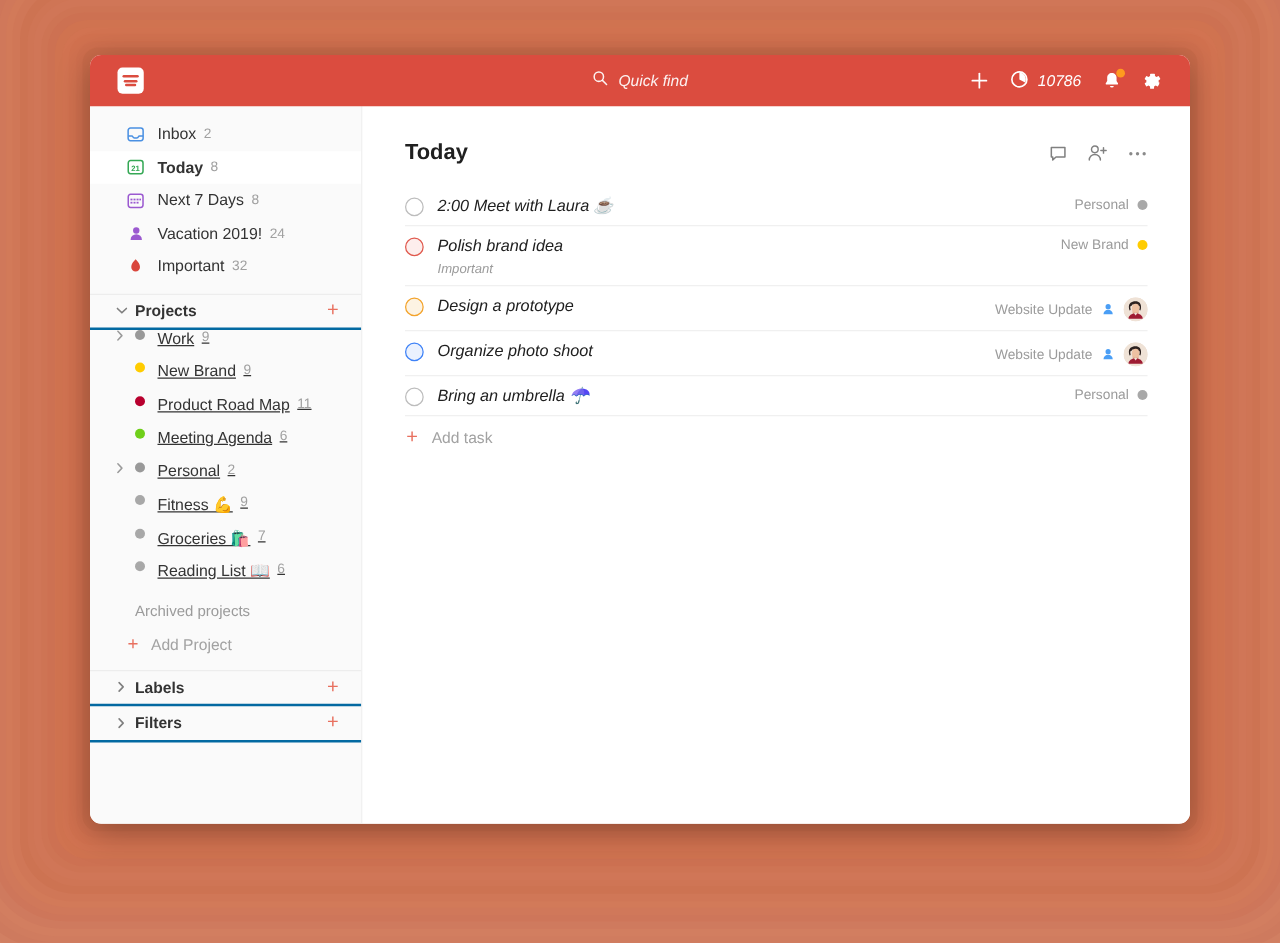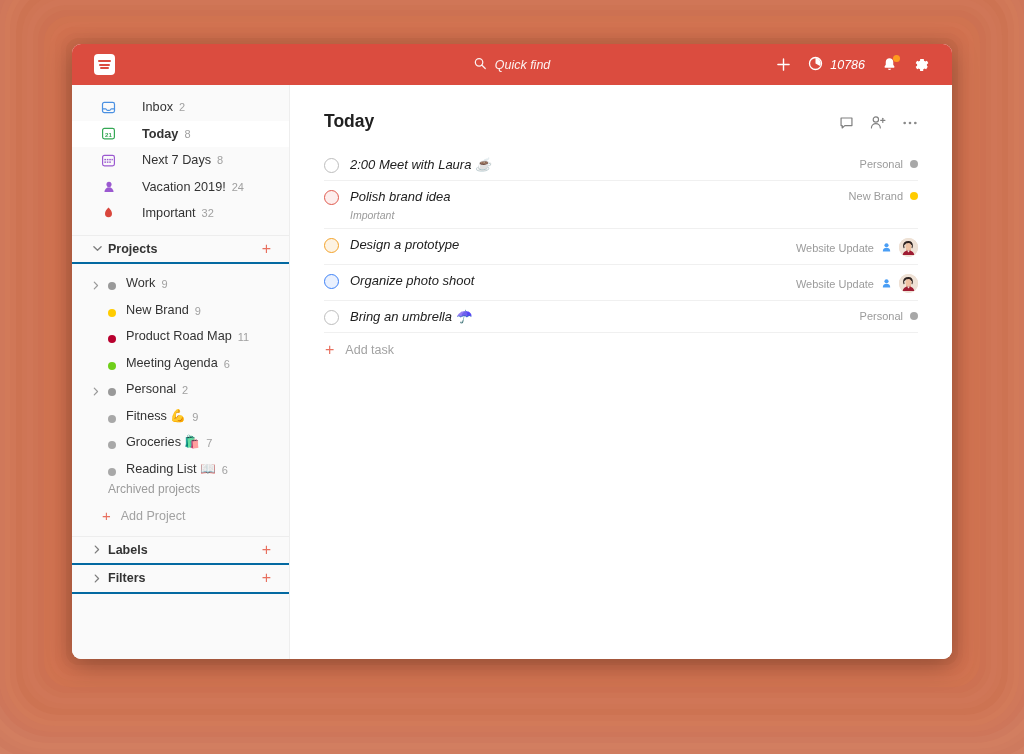--- a/index.html
+++ b/index.html
@@ -115,21 +115,21 @@
     cursor: pointer;
     position: relative;
   }
   .nav-row.active { background: #ffffff; font-weight: bold; }
   .nav-icon {
     width: 17px; height: 17px;
     margin-right: 9px;
     display: flex; align-items: center; justify-content: center;
     flex: 0 0 auto;
   }
-  .nav-label { white-space: nowrap; margin-left: 16px; }
+  .nav-label { white-space: nowrap; }
   .nav-count {
     margin-left: 6px;
     color: #a0a0a0;
     font-size: 11px;
     font-weight: normal;
   }
 
   
   .section-head {
     display: flex;
@@ -149,25 +149,26 @@
     font-weight: bold; color: #333; font-size: 12.5px;
     margin-left: 4px;
   }
   .sec-plus {
     margin-left: auto; color: #e8705f; font-size: 16px; line-height: 1;
     cursor: pointer;
   }
 
   .proj-row {
     display: flex;
-    align-items: flex-end;
+    align-items: flex-start;
     height: 26.5px;
     color: #333;
     cursor: pointer;
     padding-left: 18px;
+    text-decoration: underline;
   }
   .proj-chev {
     width: 12px; color: #9a9a9a; font-size: 9px;
     display:flex; align-items:center; justify-content:center;
     flex: 0 0 auto;
   }
   .proj-dot {
     width: 8px; height: 8px; border-radius: 50%;
     margin-left: 6px; margin-right: 10px;
     flex: 0 0 auto;

